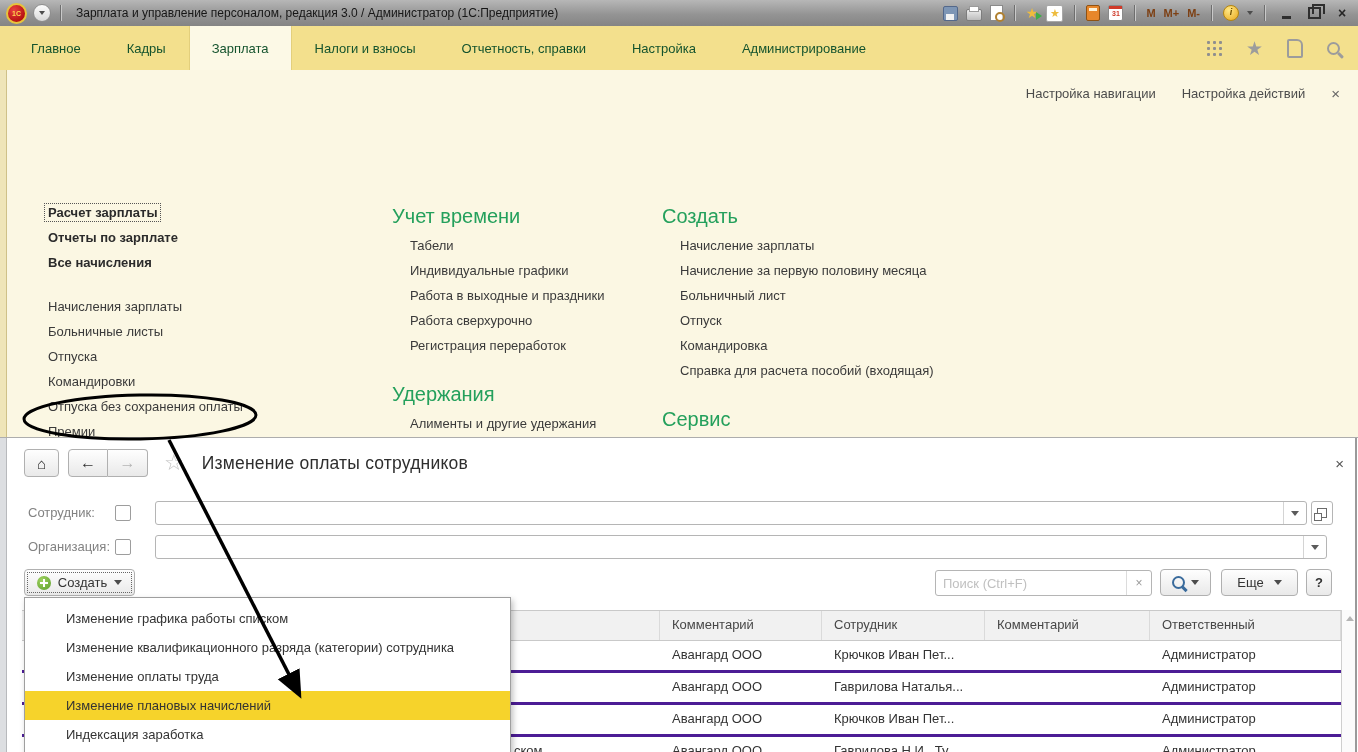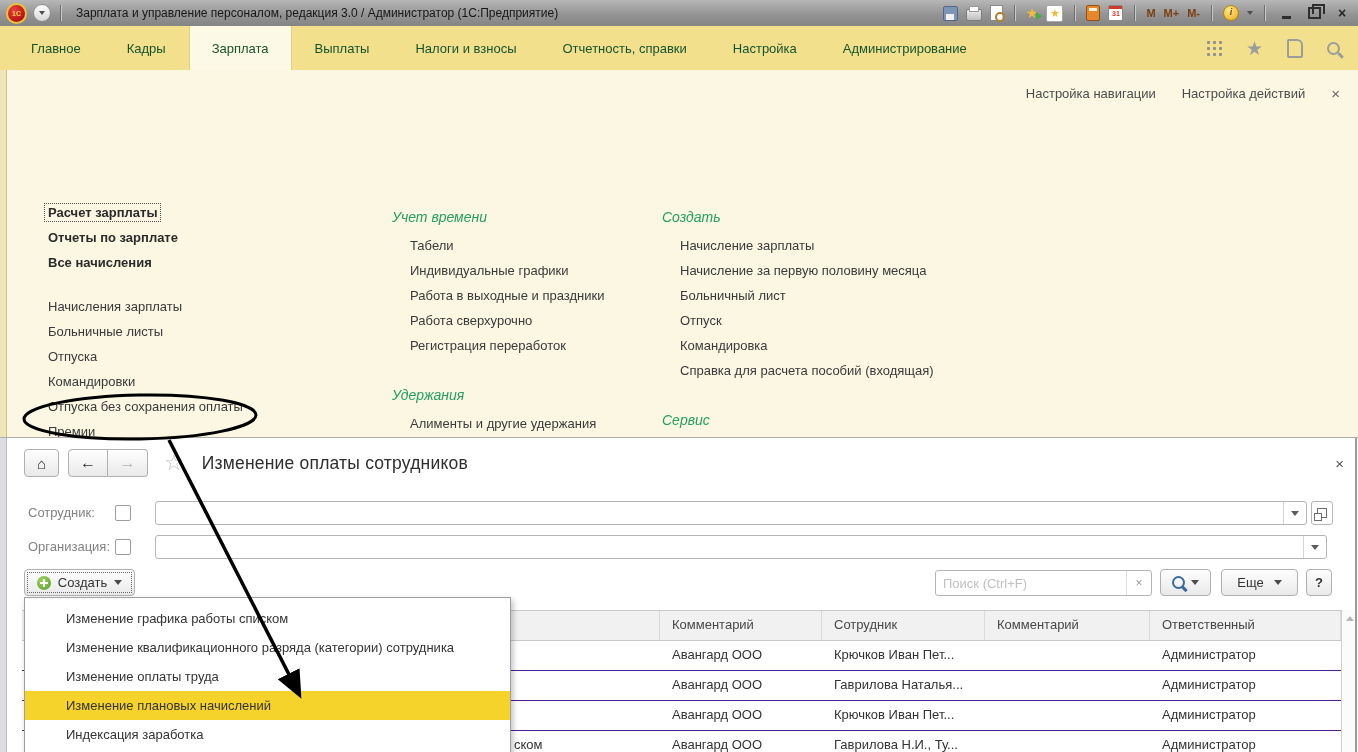--- a/index.html
+++ b/index.html
@@ -67,21 +67,21 @@
   .navpanel{position:absolute;top:70px;left:0;right:0;height:367px;background:#fbf7e3;z-index:5;}
   .navpanel::before{content:"";position:absolute;left:0;top:0;bottom:0;width:6px;background:#efe5b8;border-right:1px solid #cfc188;}
   .nav-settings{position:absolute;top:16px;right:18px;display:flex;align-items:center;gap:26px;font-size:13px;color:#4c4c4c;}
   .nav-settings a{cursor:pointer;}
   .panel-close{font-size:15px;color:#666;cursor:pointer;line-height:15px;}
   .nav-col{position:absolute;display:flex;flex-direction:column;}
   .nav-link{font-size:13px;color:#3a3a3a;height:25px;display:flex;align-items:center;cursor:pointer;white-space:nowrap;text-align:right;}
   .nav-link.featured{font-weight:bold;color:#2b2b2b;}
   .kbd-focus{outline:1px dotted #555;padding:1px 3px;margin-left:-3px;}
   .gap19{height:19px;flex:0 0 auto;}
-  .nav-head{height:33px;display:flex;align-items:center;font-size:14px;color:#24a05c;white-space:nowrap;font-style:italic;}
+  .nav-head{height:33px;display:flex;align-items:center;font-size:20px;color:#24a05c;white-space:nowrap;}
   .nav-head.mt{margin-top:20px;}
   .starred{margin-left:-19px;}
   .star-ico{color:#a3a3a3;font-size:13px;margin-right:6px;}
   .ul{text-decoration:underline;}
 
   
   .window{position:absolute;top:437px;left:0;width:1358px;height:315px;background:#fff;
     border-top:1px solid #adadad;z-index:10;}
   .window::before{content:"";position:absolute;left:0;top:0;bottom:0;width:6px;background:#dcdee1;border-right:1px solid #b7b9bc;}
   .window::after{content:"";position:absolute;right:1px;top:0;bottom:0;width:2px;background:#9a9a9a;}
@@ -118,21 +118,21 @@
   .search input::placeholder{color:#c0c0c0;}
   .search-clear{width:24px;height:100%;border-left:1px solid #dcdcdc;display:flex;align-items:center;justify-content:center;color:#9a9a9a;font-size:12px;cursor:pointer;}
   .btn-mag{position:absolute;left:1160px;top:131px;width:51px;height:27px;gap:6px;}
   .mag-blue{width:9px;height:9px;border:2.5px solid #3a6b9c;border-radius:50%;position:relative;}
   .mag-blue::after{content:"";position:absolute;width:3px;height:6px;background:#3a6b9c;transform:rotate(-45deg);bottom:-5px;right:-3px;}
   .btn-more{position:absolute;left:1221px;top:131px;width:77px;height:27px;gap:10px;font-size:13px;color:#333;}
   .btn-help{position:absolute;left:1306px;top:131px;width:26px;height:27px;font-size:13px;color:#333;font-weight:bold;}
 
   
   .table{position:absolute;left:22px;top:172px;width:1319px;}
-  .t-row{display:flex;height:29px;background:#fff;border-bottom:1px solid #4c1d95;}
+  .t-row{display:flex;height:29px;background:#fff;border-bottom:3px solid #4c1d95;}
   .t-row.t-head{background:#f1f1f1;border-top:1px solid #c9c9c9;border-bottom:1px solid #c9c9c9;}
   .t-cell{box-sizing:border-box;padding-left:12px;font-size:13px;color:#333;line-height:28px;overflow:hidden;white-space:nowrap;}
   .t-head .t-cell{color:#474747;border-right:1px solid #dadada;}
   .c0{width:638px;}.c1{width:162px;}.c2{width:163px;}.c3{width:165px;}.c4{width:191px;}
   .frag{padding-left:492px;}
   .vscroll{position:absolute;left:1341px;top:172px;width:15px;height:143px;background:#fbfbfb;border-left:1px solid #cfcfcf;}
   .vscroll::before{content:"";position:absolute;top:6px;left:4px;width:0;height:0;
      border-left:4px solid transparent;border-right:4px solid transparent;border-bottom:5px solid #b5b5b5;}
 
   
@@ -185,21 +185,20 @@
       <span class="wc">
           <span class="ic-close-x">×</span>
         </span>
     </div>
   </div>
 
   <div class="tabbar">
     <div class="tab">Главное</div>
     <div class="tab">Кадры</div>
     <div class="tab active">Зарплата</div>
-    <div class="tab">Выплаты</div>
     <div class="tab">Налоги и взносы</div>
     <div class="tab">Отчетность, справки</div>
     <div class="tab">Настройка</div>
     <div class="tab">Администрирование</div>
     <div class="tabbar-icons">
       <span class="ic ic-grid"></span>
       <span class="tab-star">★</span>
       <span class="ic ic-history"></span>
       <span class="ic ic-mag"></span>
     </div>

